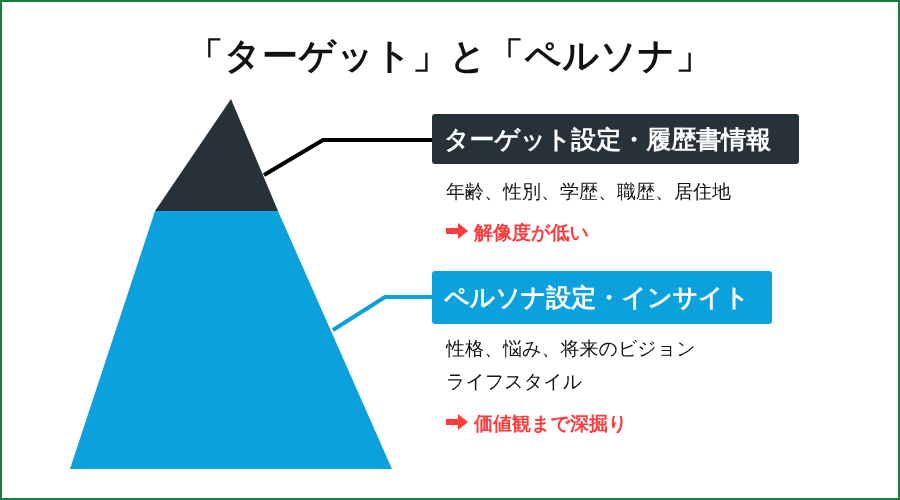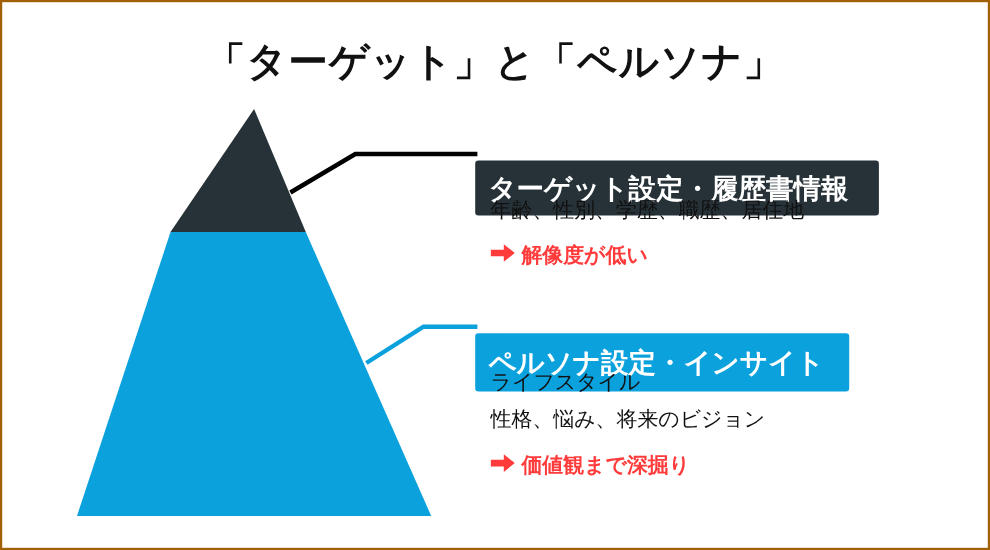--- a/index.html
+++ b/index.html
@@ -1,33 +1,32 @@
 <!DOCTYPE html>
 <html><head>
 <meta charset="utf-8">
 <style>
   html, body { margin: 0; padding: 0; }
   body { width: 900px; height: 500px; overflow: hidden; background: #ffffff; }
   .frame {
     position: relative; width: 896px; height: 496px;
-    border: 2px solid #a16207; background: #ffffff;
+    border: 2px solid #15803d; background: #ffffff;
     font-family: "DejaVu Sans", "Liberation Sans", sans-serif;
   }
   .title {
     position: absolute; left: 0; right: 0; top: 30px;
     text-align: center; font-size: 36px; font-weight: bold; color: #111;
     letter-spacing: 1px;
   }
   svg.pyramid { position: absolute; left: 0; top: 0; }
   .label-box {
     position: absolute; left: 430px; color: #fff; font-weight: bold;
     font-size: 25px; border-radius: 3px; padding: 0 12px;
     display: flex; align-items: center; box-sizing: border-box;
     white-space: nowrap;
-    margin-top: 32px;
   }
   .label-dark { top: 112px; width: 367px; height: 50px; background: #263238; }
   .label-blue { top: 269px; width: 340px; height: 53px; background: #0ba1dd; }
   .desc {
     position: absolute; left: 444px; font-size: 19px; font-weight: normal;
     color: #111; line-height: 33px; white-space: nowrap;
   }
   .note {
     position: absolute; left: 444px; font-size: 19px; font-weight: bold;
     color: #ff3b3b; line-height: 33px; white-space: nowrap;
@@ -60,22 +59,22 @@
   <div class="note" style="top:214px;">
     <svg class="arrow" width="22" height="16" viewBox="0 0 22 16">
       <polygon points="0,5 12,5 12,0 22,8 12,16 12,11 0,11" fill="#ff3b3b"></polygon>
     </svg><span>解像度が低い</span>
   </div>
 
   <div class="label-box label-blue">
     <span>ペルソナ設定・インサイト</span>
   </div>
   <div class="desc" style="top:330px;">
+    <div>性格、悩み、将来のビジョン</div>
     <div>ライフスタイル</div>
-    <div>性格、悩み、将来のビジョン</div>
   </div>
   <div class="note" style="top:405px;">
     <div>
       <svg class="arrow" width="22" height="16" viewBox="0 0 22 16">
         <polygon points="0,5 12,5 12,0 22,8 12,16 12,11 0,11" fill="#ff3b3b"></polygon>
       </svg><span>価値観まで深掘り</span>
     </div>
   </div>
 
 </div>

